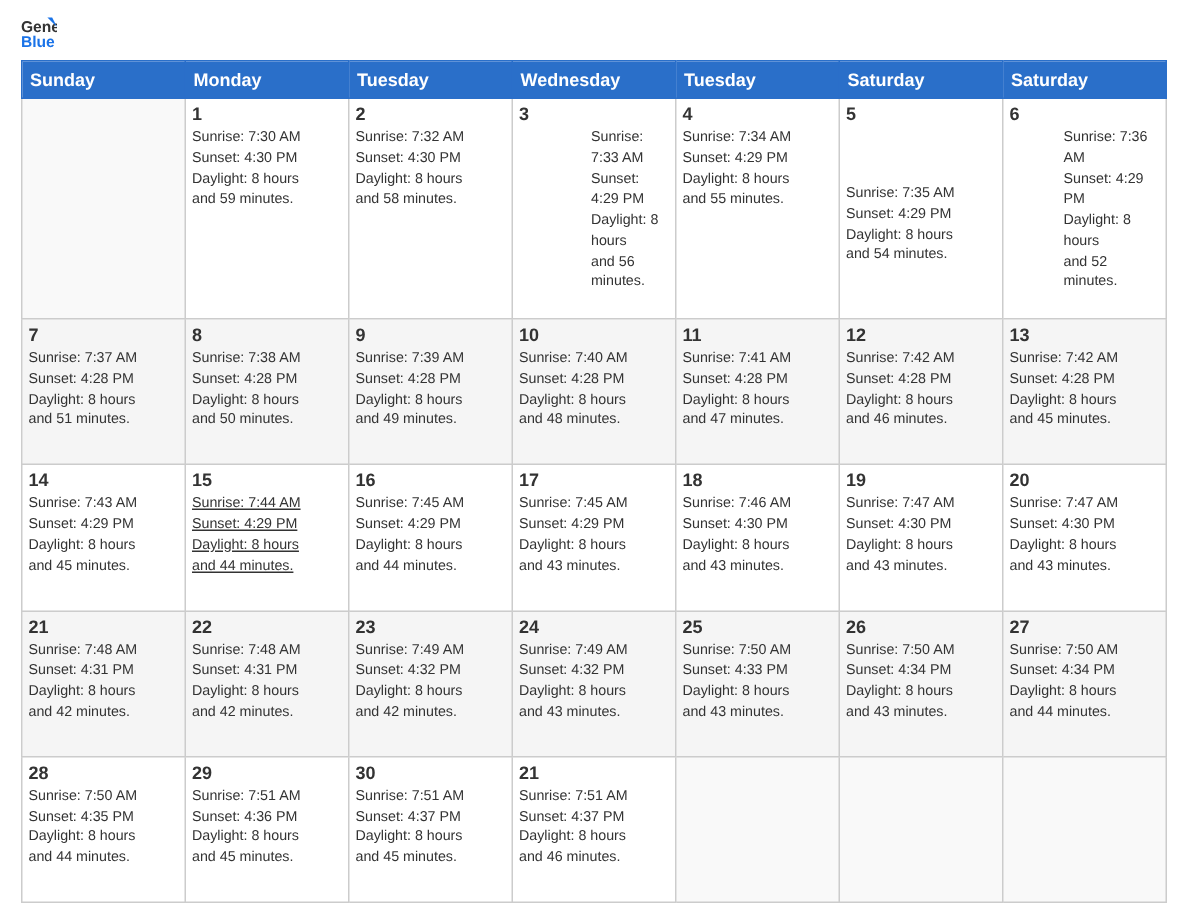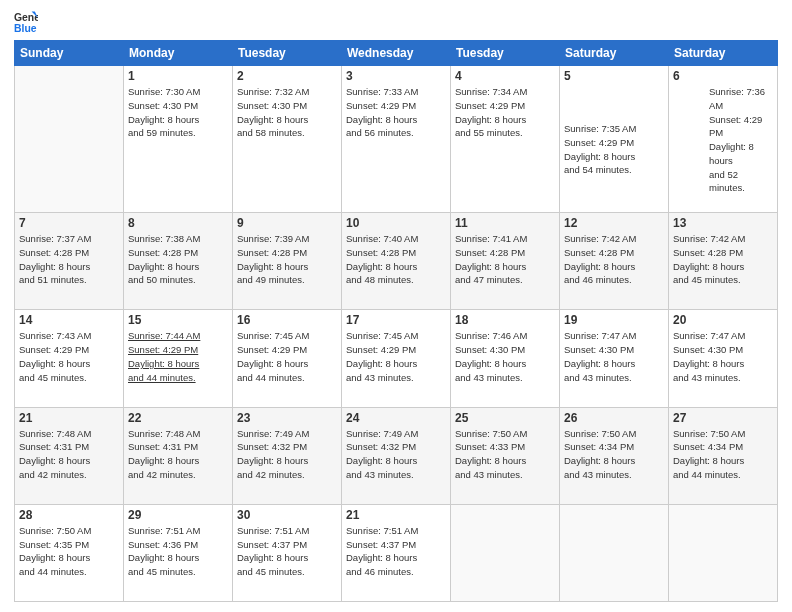--- a/index.html
+++ b/index.html
@@ -135,21 +135,21 @@
           </td>
           <td>
             <span class="day-num">2</span>
             <div class="day-info" style="white-space: pre-line;">Sunrise: 7:32 AM
 Sunset: 4:30 PM
 Daylight: 8 hours
 and 58 minutes.</div>
           </td>
           <td>
             <span class="day-num">3</span>
-            <div class="day-info" style="white-space: pre-line;">Sunrise: 7:33 AM
+            <div class="day-info" style="white-space: pre-line; margin-left: 48px;">Sunrise: 7:33 AM
 Sunset: 4:29 PM
 Daylight: 8 hours
 and 56 minutes.</div>
           </td>
           <td>
             <span class="day-num">4</span>
             <div class="day-info" style="white-space: pre-line;">Sunrise: 7:34 AM
 Sunset: 4:29 PM
 Daylight: 8 hours
 and 55 minutes.</div>

